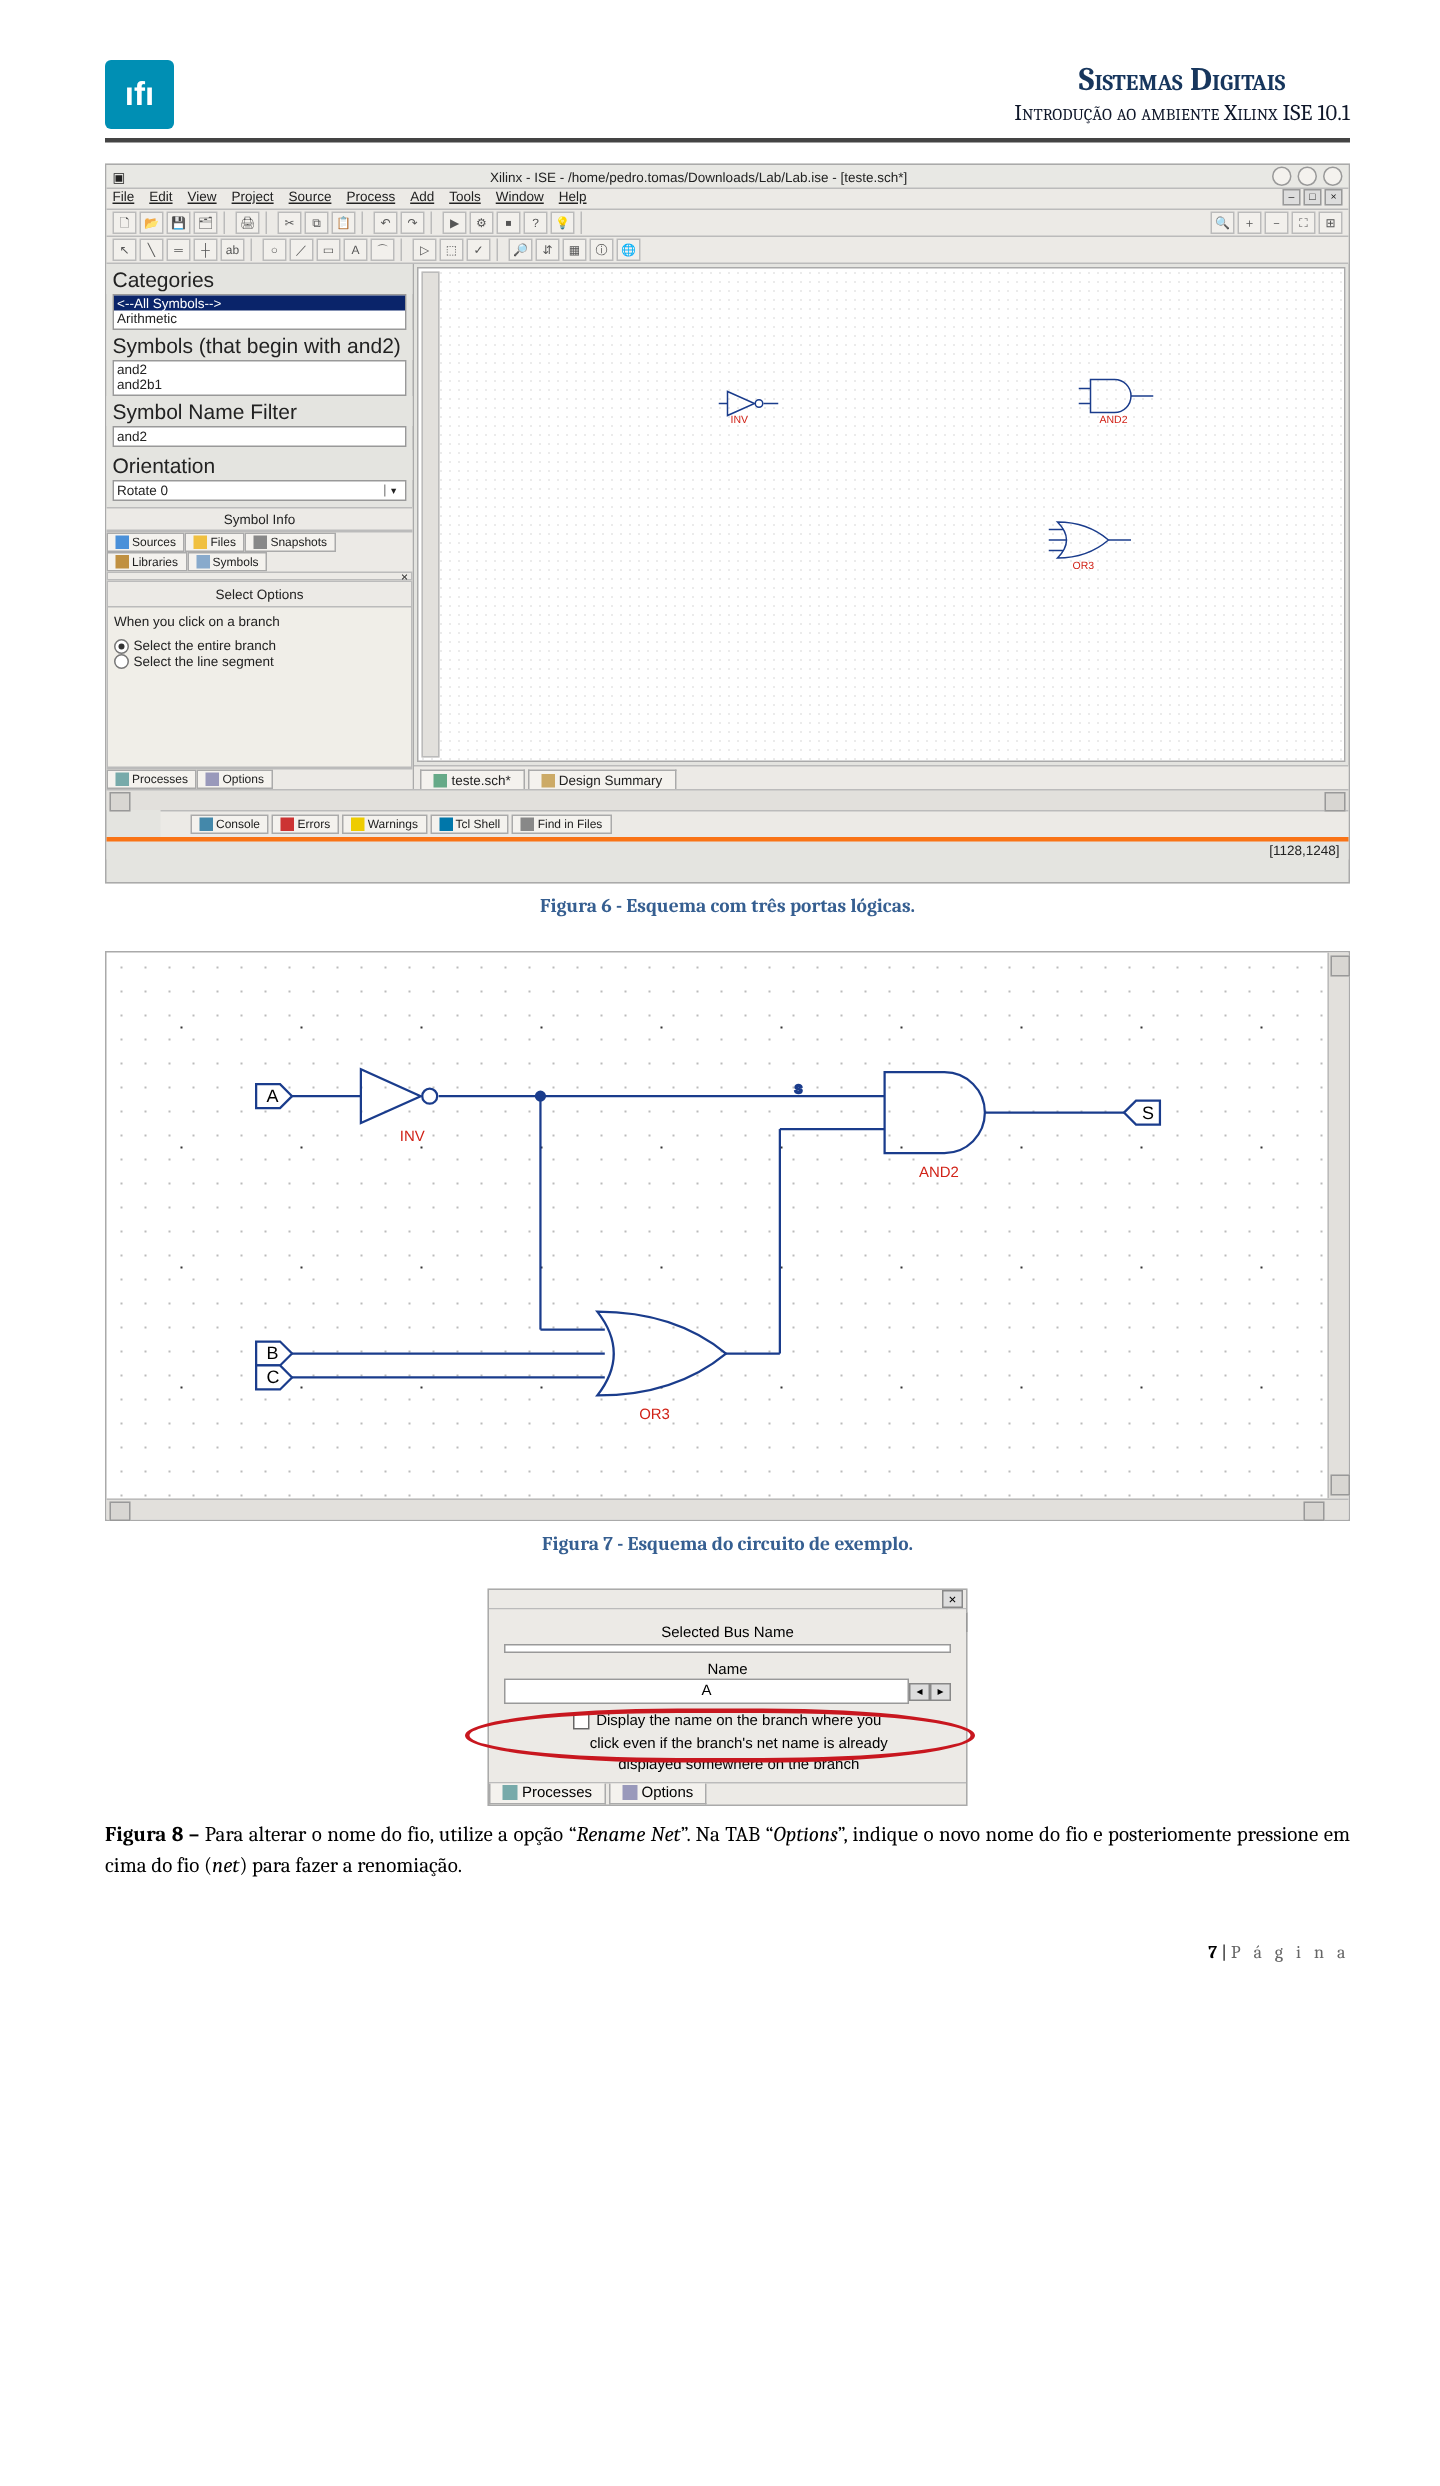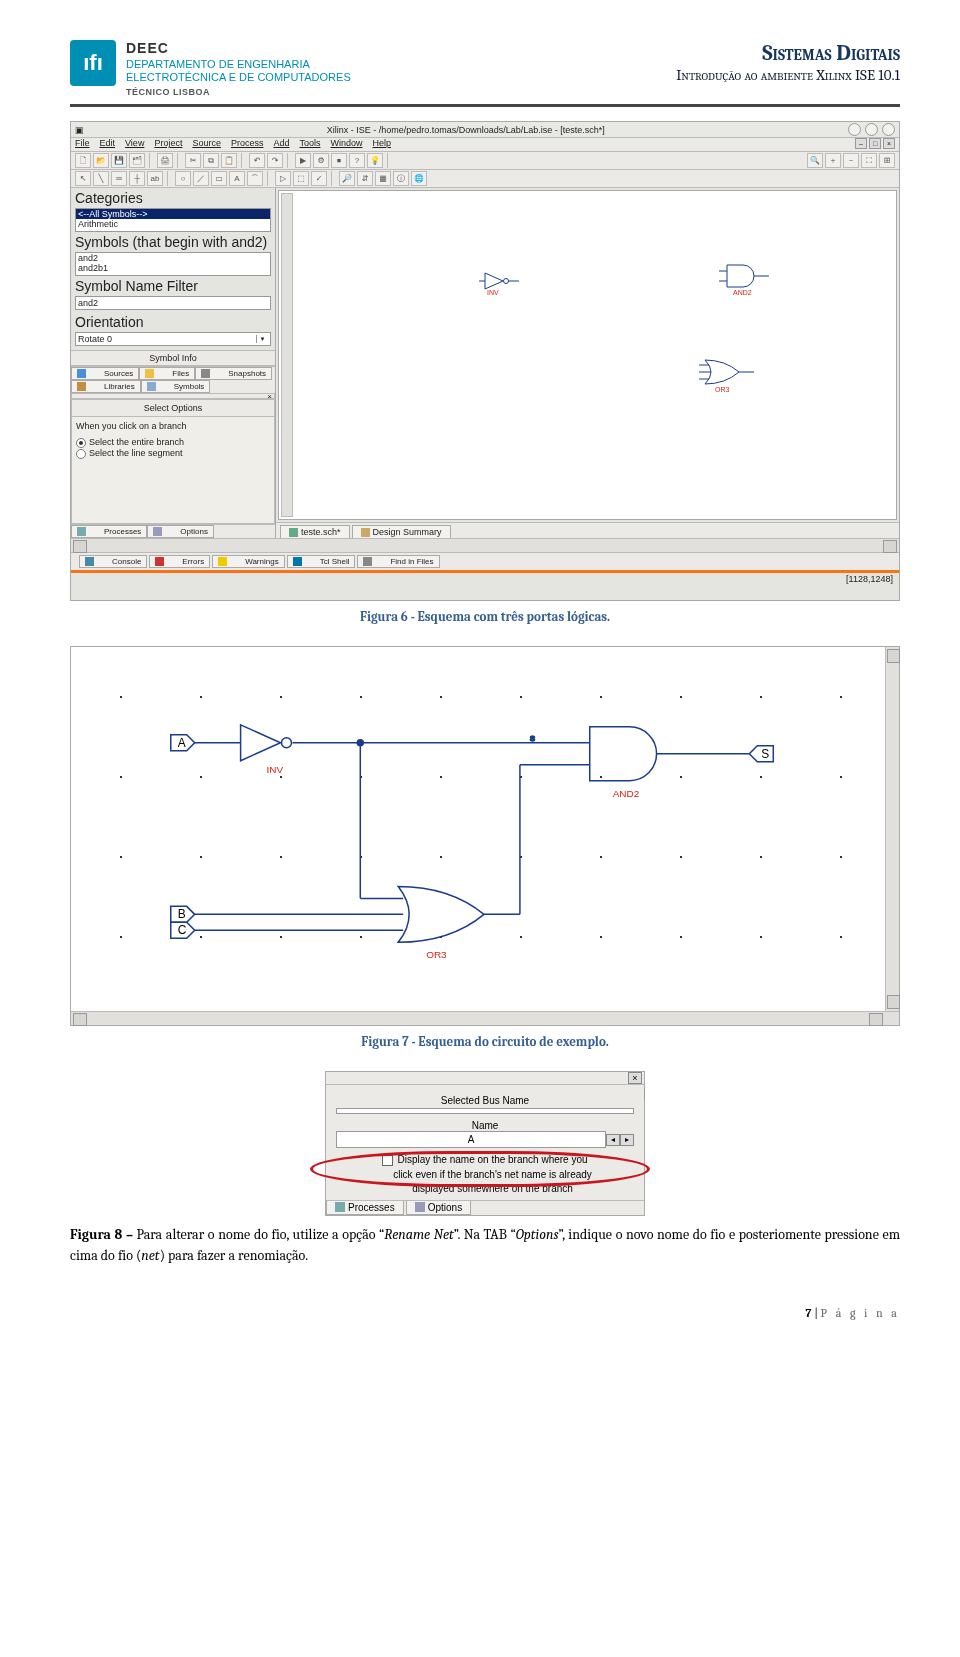--- a/index.html
+++ b/index.html
@@ -5,21 +5,21 @@
   * { box-sizing: border-box; margin: 0; padding: 0; }
   body { font-family: Cambria, Georgia, serif; background: #fff; width: 960px; margin: 0 auto; color: #000; }
   .page { padding: 40px 60px 20px 70px; }
   .header { display: flex; justify-content: space-between; align-items: flex-start; border-bottom: 3px solid #444; padding-bottom: 6px; margin-bottom: 14px; }
   .header-left { display: flex; align-items: flex-start; gap: 10px; }
   .logo { width: 46px; height: 46px; background: #008fb4; color: #ffffff; display: flex; align-items: center; justify-content: center; font-weight: bold; font-size: 22px; font-family: Arial, sans-serif; border-radius: 4px; }
   .dept { font-size: 11px; line-height: 1.25; color: #008fb4; font-family: Arial, sans-serif; }
   .dept .deec { font-weight: bold; font-size: 14px; color: #333; letter-spacing: 1px; }
   .dept .tech { color: #555; font-weight: bold; font-size: 9px; letter-spacing: .5px; margin-top: 2px; }
   .header-right { text-align: right; }
-  .title-main { font-variant: small-caps; font-size: 22px; font-weight: bold; color: #17365d; }
+  .title-main { font-variant: small-caps; font-size: 22px; font-weight: bold; color: #17365d; text-align: center; }
   .title-sub { font-variant: small-caps; font-size: 15px; color: #0f172a; }
 
   .screenshot { border: 1px solid #aaa; margin-bottom: 8px; background:#e4e4e0; width:100%; position:relative; }
   .caption { text-align: center; color: #365f91; font-weight: bold; font-size: 13px; margin: 8px 0 22px 0; }
   .body-text { font-size: 14px; text-align: justify; line-height: 1.5; }
   .body-text .fig-prefix { font-weight: bold; }
   .body-text .em { font-style: italic; }
   .pagefoot { text-align: right; margin-top: 40px; font-size: 12px; }
   .pagefoot .n { font-weight: bold; }
   .pagefoot .pg { letter-spacing: 3px; color:#666; }
@@ -50,28 +50,28 @@
   .ise .schem { flex:1; display:flex; flex-direction:column; }
   .ise .canvas { flex:1; background-image:radial-gradient(circle,#b0b0b0 .6px,transparent .6px); background-size:6px 6px; background-color:#fff; border:1px solid #aaa; margin:2px; position:relative; }
   .ise .tabs { height:16px; background:#eceae6; display:flex; align-items:flex-end; gap:2px; padding:0 4px; border-top:1px solid #bbb; }
   .ise .tab { border:1px solid #aaa; border-bottom:none; background:#f4f2ee; padding:1px 8px; font-size:9px; display:flex; align-items:center; gap:3px; }
   .ise .tab .ico { width:9px; height:9px; display:inline-block; }
   .ise .scrollbar { height:14px; background:#e2e0dc; border-top:1px solid #bbb; position:relative; }
   .ise .scrollbar::before, .ise .scrollbar::after { content:''; position:absolute; top:1px; width:12px; height:11px; border:1px solid #999; background:#d8d6d2; }
   .ise .scrollbar::before{ left:2px; } .ise .scrollbar::after{ right:2px; }
   .ise .statusbar { height:15px; background:#e4e4e0; border-top:3px solid #f97316; display:flex; justify-content:flex-end; align-items:center; padding:0 6px; font-size:9px; }
   .ise .lefttabs { display:flex; flex-wrap:wrap; border-top:1px solid #bbb; background:#eceae6; }
-  .ise .lefttab { border:1px solid #aaa; background:#f4f2ee; padding:1px 5px; font-size:8px; display:flex; align-items:center; gap:18px; }
+  .ise .lefttab { border:1px solid #aaa; background:#f4f2ee; padding:1px 5px; font-size:8px; display:flex; align-items:center; gap:2px; }
   .ise .lefttab .ico { width:9px;height:9px; display:inline-block; }
   .ise .sel-opt { border:1px solid #bbb; background:#f0eee8; flex:1; }
   .ise .sel-opt .hdr { text-align:center; padding:3px; border-bottom:1px solid #bbb; background:#eceae6; }
   .ise .sel-opt .body { padding:4px; font-size:9px; }
   .ise .radio { width:10px; height:10px; border:1px solid #777; border-radius:50%; display:inline-block; vertical-align:middle; margin-right:3px; background:#fff; position:relative; }
   .ise .radio.on::after { content:''; position:absolute; left:2px; top:2px; width:4px; height:4px; border-radius:50%; background:#333; }
-  .ise .bottomtabs { display:flex; background:#eceae6; gap:2px; padding:2px 8px; border-top:1px solid #bbb; }
+  .ise .bottomtabs { display:flex; background:#eceae6; gap:2px; padding:2px 20px; border-top:1px solid #bbb;margin-left:36px; }
   .ise .gate { position:absolute; }
   .ise .gate svg { display:block; }
   .ise .gate .glabel { font-size:7px; color:#d12318; position:absolute; }
   .ise .rails { position:absolute; left:2px; top:2px; width:12px; bottom:2px; background:#e2e0dc; border:1px solid #bbb; }
 
   
   .circ { height: 380px; position:relative; background:#fff; }
   .circ .dots { position:absolute; inset:2px; background-image:radial-gradient(circle,#bbb .7px,transparent .7px); background-size:16px 16px; }
   .circ .bigdots { position:absolute; inset:2px; background-image:radial-gradient(circle,#333 1px,transparent 1px); background-size:80px 80px; background-position:8px 8px; pointer-events:none; }
   .circ svg { position:absolute; inset:0; }
@@ -103,26 +103,20 @@
   .opt .vscroll::before{content:'';position:absolute;left:1px;top:2px;width:10px;height:11px;border:1px solid #999;background:#d8d6d2;}
 </style>
 </head>
 <body>
 
 <div class="page">
 
   <div class="header">
     <div class="header-left">
       <div class="logo">ıfı</div>
-      <div class="dept">
-        <div class="deec">DEEC</div>
-        <div>DEPARTAMENTO DE ENGENHARIA</div>
-        <div>ELECTROTÉCNICA E DE COMPUTADORES</div>
-        <div class="tech">TÉCNICO LISBOA</div>
-      </div>
     </div>
     <div class="header-right">
       <div class="title-main">Sistemas Digitais</div>
       <div class="title-sub">Introdução ao ambiente Xilinx ISE 10.1</div>
     </div>
   </div>
 
   <div class="screenshot ise">
     <div class="titlebar">
       <span>▣</span>

